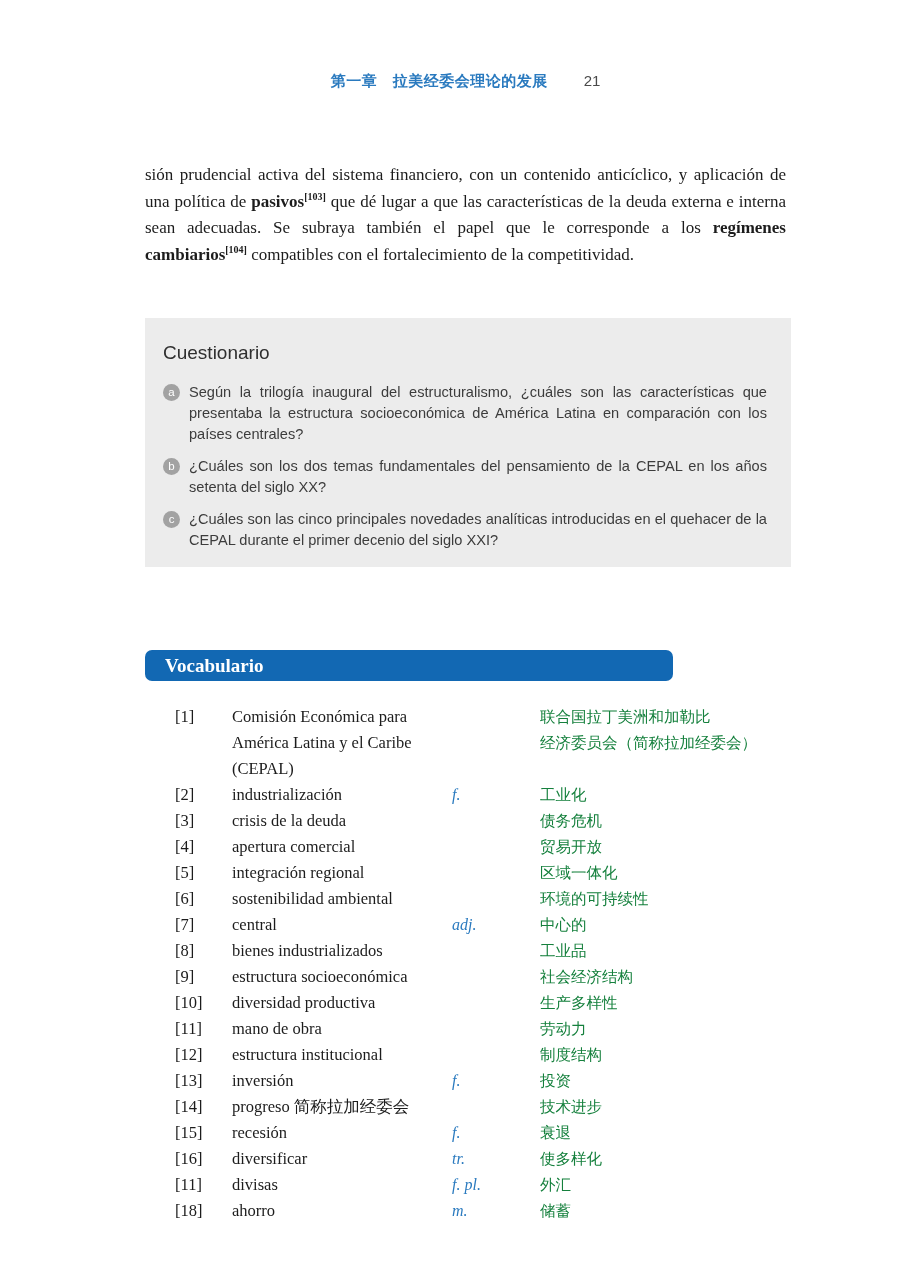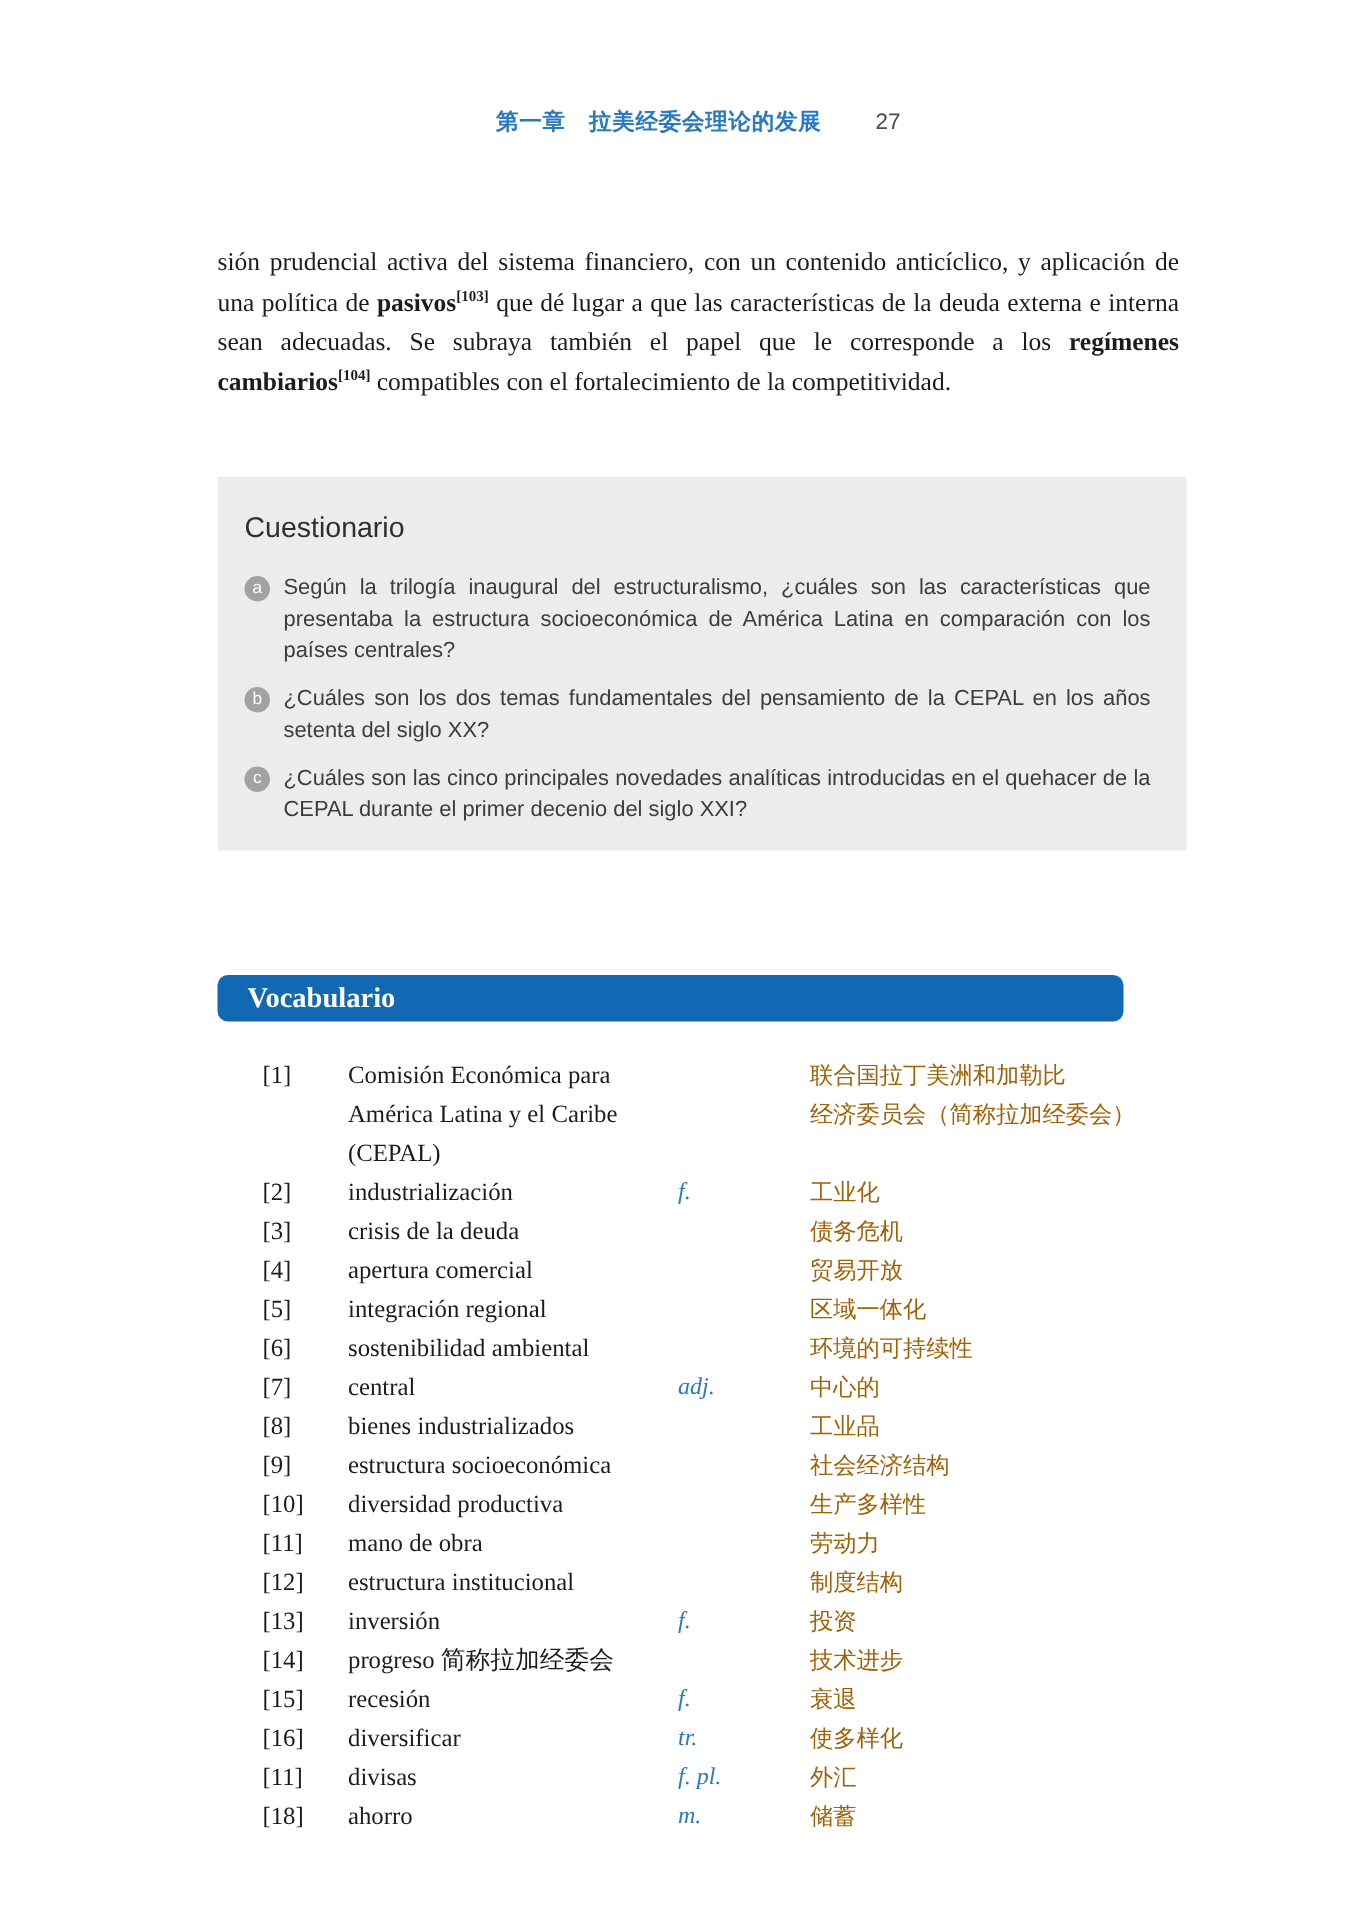--- a/index.html
+++ b/index.html
@@ -51,21 +51,21 @@
   .q-item:last-child { margin-bottom:0; }
   .q-badge {
     flex:0 0 17px; width:17px; height:17px; border-radius:50%;
     background:var(--badge_gray, #a2a2a2); color:#ffffff;
     font-size:11.5px; text-align:center; line-height:17px; margin-top:2px;
   }
   .q-text { flex:1; text-align:justify; }
 
   
   .vocab-banner {
-    position:absolute; top:650px; left:145px; width:604px; height:31px;
+    position:absolute; top:650px; left:145px; width:528px; height:31px;
     background:var(--banner_blue, #1268b3);
     border-radius:7px;
     color:#ffffff; font-weight:bold; font-size:19px; line-height:31px;
     padding-left:20px;
     font-family:"Liberation Serif", serif;
   }
 
   
   .vocab-table {
     position:absolute; top:704px; left:175px; width:612px;
@@ -76,29 +76,29 @@
   .vocab-row { display:contents; }
   .vc { white-space:pre-line; }
   .vc.num { color:#1c1c1c; }
   .vc.gram {
     font-style:italic;
     color:var(--accent_blue, #2a7abf);
     font-size:16px;
   }
   .vc.zh {
     font-family:"DejaVu Sans", "Liberation Sans", sans-serif;
-    font-size:15.5px; color:#a16207;
+    font-size:15.5px; color:#15803d;
   }
 </style>
 </head>
 <body>
 
 <div class="page-header">
   <span class="chapter-title">第一章　拉美经委会理论的发展</span>
-  <span class="page-number">27</span>
+  <span class="page-number">21</span>
 </div>
 
 <p class="body-paragraph"><span>sión prudencial activa del sistema financiero, con un contenido anticíclico, y aplicación de una política de </span><span class="bold-term">pasivos</span><sup class="fnote">[103]</sup><span> que dé lugar a que las características de la deuda externa e interna sean adecuadas. Se subraya también el papel que le corresponde a los </span><span class="bold-term">regímenes cambiarios</span><sup class="fnote">[104]</sup><span> compatibles con el fortalecimiento de la competitividad.</span></p>
 
 <section class="cuestionario">
   <h2 class="cuestionario-title">Cuestionario</h2>
 
   <div class="q-item">
     <span class="q-badge">a</span>
     <span class="q-text">Según la trilogía inaugural del estructuralismo, ¿cuáles son las características que presentaba la estructura socioeconómica de América Latina en comparación con los países centrales?</span>

